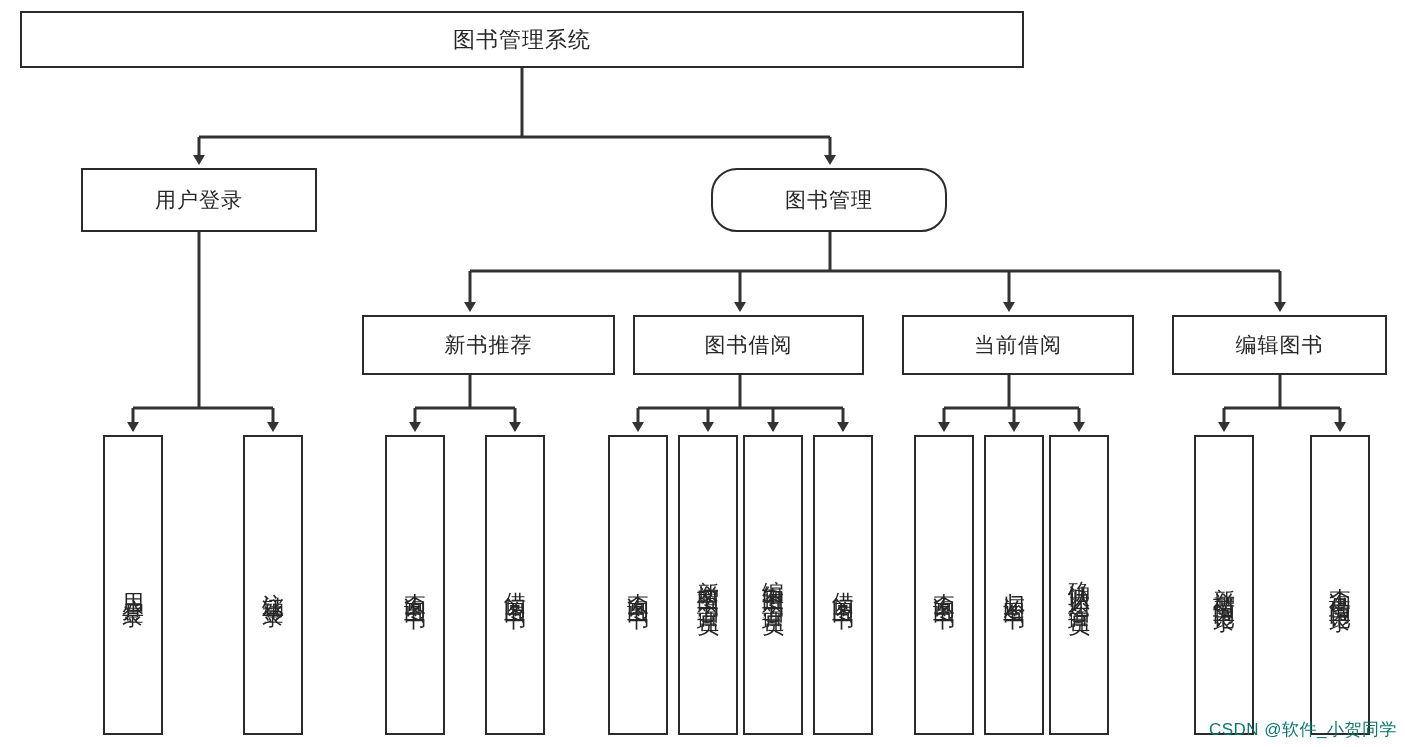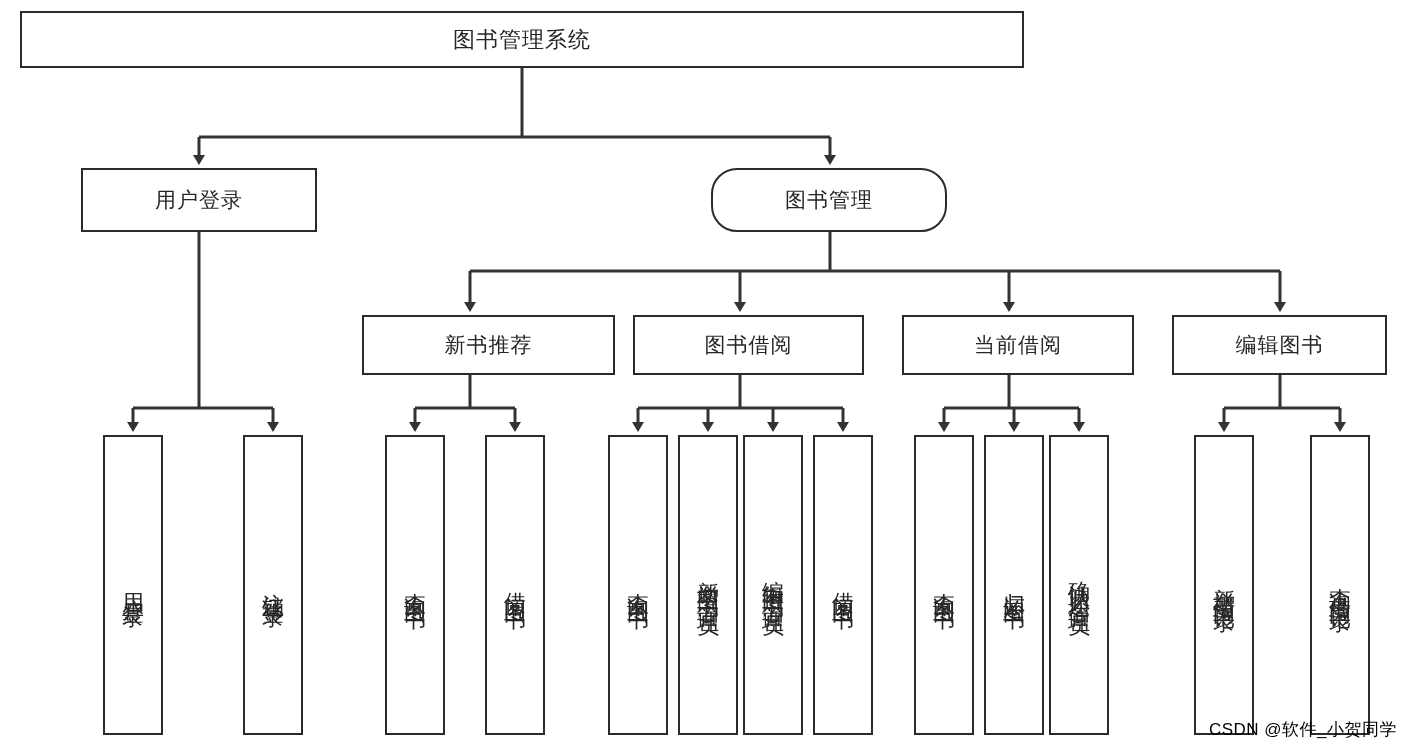--- a/index.html
+++ b/index.html
@@ -15,21 +15,21 @@
 
   .node.horiz .lbl{font-size:21px;letter-spacing:1px;white-space:nowrap;}
   .node.root .lbl{font-size:22px;letter-spacing:1px;}
 
   .node.vert{align-items:center;justify-content:center;}
   .node.vert .lbl{writing-mode:vertical-rl;text-orientation:upright;
                   font-size:22px;letter-spacing:5px;line-height:1;
                   white-space:nowrap;}
 
   .watermark{position:absolute;right:8px;bottom:6px;font-size:17px;
-             color:#000000;white-space:nowrap;letter-spacing:0.5px;}
+             color:#0f766e;white-space:nowrap;letter-spacing:0.5px;}
 </style>
 </head>
 <body>
 
 <div id="stage">
 
   <svg class="wires" viewBox="0 0 1405 747" xmlns="http://www.w3.org/2000/svg">
     <defs>
       <marker id="arrow" markerWidth="10" markerHeight="12" refX="1" refY="6" orient="auto" markerUnits="userSpaceOnUse">
         <path d="M0,0 L10,6 L0,12 z" fill="#333333"></path>

